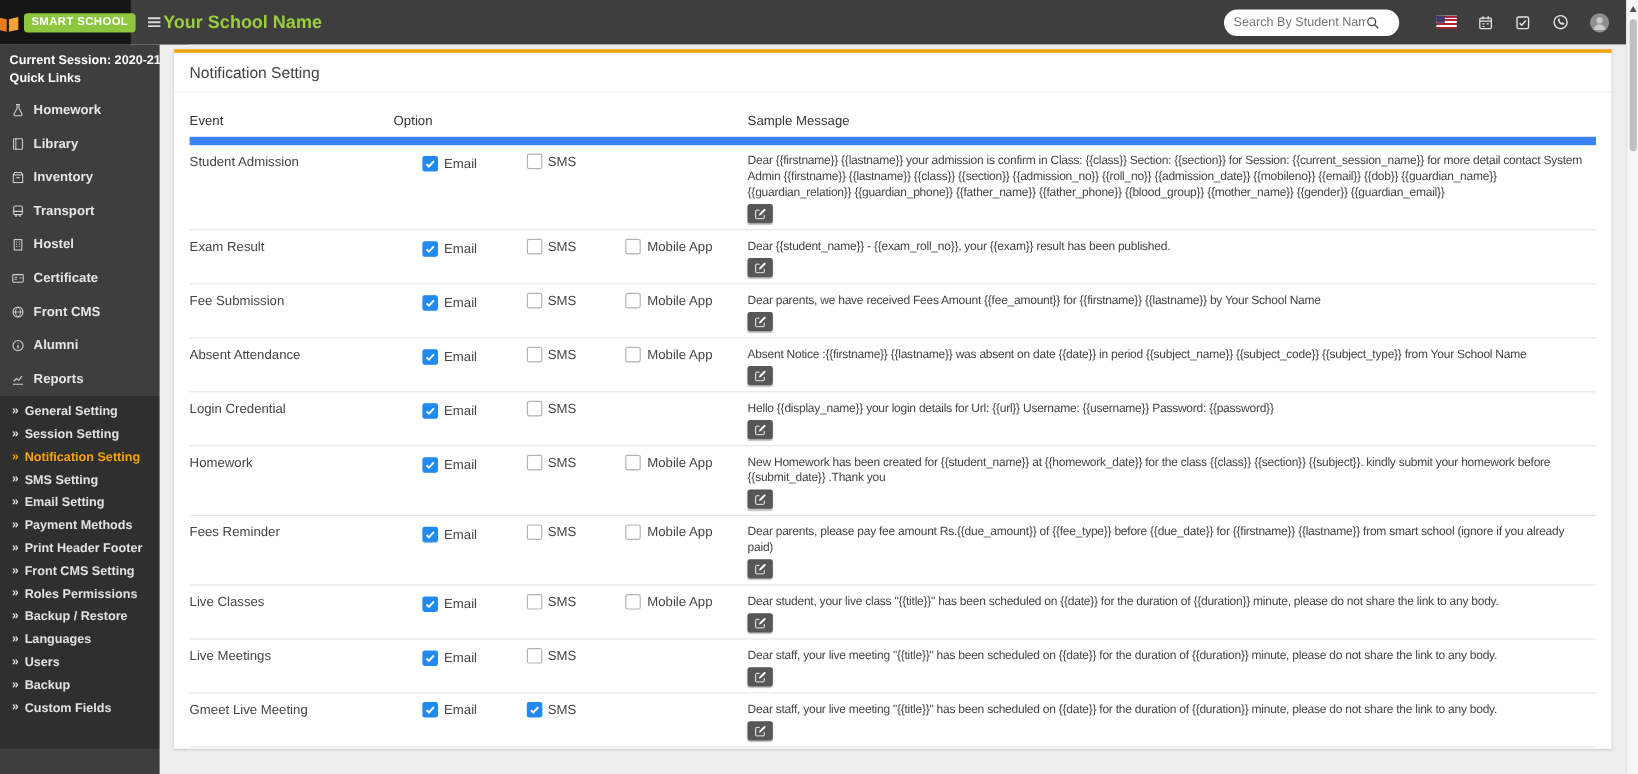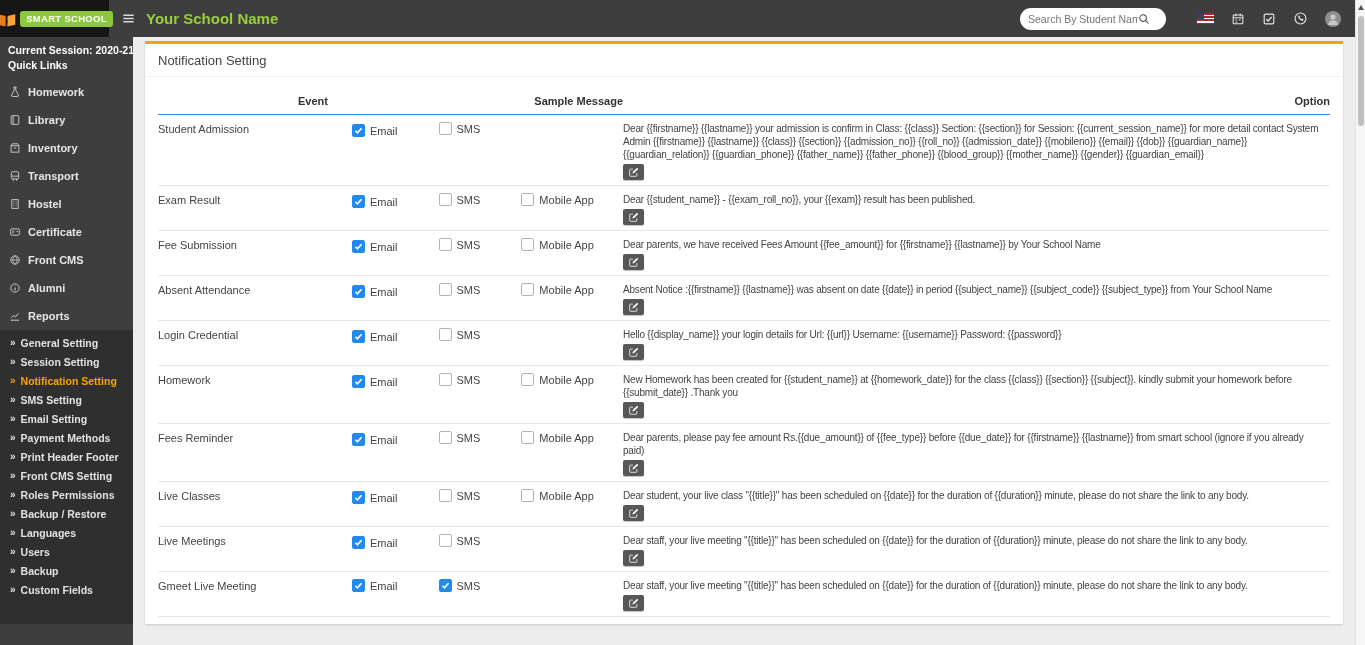--- a/index.html
+++ b/index.html
@@ -7,21 +7,21 @@
     font-family:"Liberation Sans", sans-serif; background:#ededed; }
 
   
   header { position:absolute; top:0; left:0; right:0; height:37px;
     background:#3e3e3e; display:flex; align-items:center; z-index:10; }
   .logo-box { width:109px; height:37px; background:#161616; display:flex;
     align-items:center; justify-content:center; gap:3px; cursor:pointer; }
   .logo-badge { background:#8dc63f; color:#fff; font-size:9.5px; font-weight:bold;
     padding:2.5px 6px; border-radius:3px; letter-spacing:.3px; white-space:nowrap; }
   .hamburger { margin-left:12px; color:#d8d8d8; display:flex; cursor:pointer; }
-  .header-title { color:#9bce3c; font-weight:bold; font-size:15px; margin-left:10px; }
+  .header-title { color:#9bce3c; font-weight:bold; font-size:15px; margin-left:0; }
   .header-right { margin-left:auto; display:flex; align-items:center; gap:17px; padding-right:24px; }
   .search-wrap { background:#fff; border-radius:11px; height:22px; width:146px;
     display:flex; align-items:center; padding:0 8px; margin-right:14px; }
   .search-input { border:none; outline:none; font-size:10.5px; color:#555;
     width:110px; background:transparent; font-family:"Liberation Sans",sans-serif; }
   .search-icon { color:#444; display:flex; cursor:pointer; }
   .hicon { color:#e6e6e6; display:flex; align-items:center; cursor:pointer; }
   .flag { width:17px; height:11px; display:inline-block; position:relative;
     background:repeating-linear-gradient(180deg,#b22234 0 1.6px,#fff 1.6px 3.2px); }
   .flag .canton { position:absolute; top:0; left:0; width:7px; height:6px; background:#3c3b6e; }
@@ -51,22 +51,22 @@
 
   
   main { position:absolute; left:133px; top:37px; right:10px; bottom:0;
     background:#ededed; padding:4px 12px 0; }
   .panel { background:#fff; border-top:3px solid #f7a30a; height:583px;
     box-shadow:0 1px 2px rgba(0,0,0,.15); display:flex; flex-direction:column; overflow:hidden; }
   .panel-title { padding:9px 13px 8px; font-size:13px; font-weight:normal;
     color:#444; border-bottom:1px solid #f1f1f1; }
   .table-wrap { padding:10px 13px 0; }
   .thead, .trow { display:grid; grid-template-columns:170px 295px 1fr; }
-  .thead { font-weight:bold; font-size:11px; color:#333; padding:8px 0 7px;
-    border-bottom:1px solid #3b82f6;text-align:right; }
+  .thead { font-weight:normal; font-size:11px; color:#333; padding:8px 0 7px;
+    border-bottom:7px solid #3b82f6; }
   .trow { padding:7px 0 5px; border-bottom:1px solid #e7e7e7; font-size:11px; color:#444; }
   .cell-event { padding-top:1px; }
   .opt { display:inline-flex; align-items:center; margin-right:17px; gap:5px; cursor:pointer;padding-left:24px; }
   .cb { width:13px; height:13px; border:1px solid #b3b3b3; border-radius:2px;
     background:#fff; display:inline-flex; align-items:center; justify-content:center; }
   .cb.checked { background:#2289ef; border-color:#2289ef; }
   .opt-label { color:#444; }
   .cell-msg { line-height:13px; font-size:10px; letter-spacing:-0.2px; padding-right:4px; color:#444; }
   .cell-msg .msg-seg { display:block; }
   .edit-btn { margin-top:3px; width:21px; height:16px; background:#575757;
@@ -312,22 +312,22 @@
       <div class="submenu-item"></div>
     </div>
 </aside>
 
 <main>
   <section class="panel">
     <h1 class="panel-title">Notification Setting</h1>
     <div class="table-wrap">
       <div class="thead">
         <span>Event</span>
+        <span>Option</span>
         <span>Sample Message</span>
-        <span>Option</span>
       </div>
       <div id="tbody">
           <div class="trow">
             <div class="cell-event">Student Admission</div>
             <div class="cell-option"><label class="opt">
                 <span class="cb checked">
                   <svg width="9" height="9" viewBox="0 0 10 10">
                     <path d="M1.6 5.3l2.2 2.2 4.6-5" fill="none" stroke="#fff" stroke-width="1.8"></path>
                   </svg>
                 </span>

